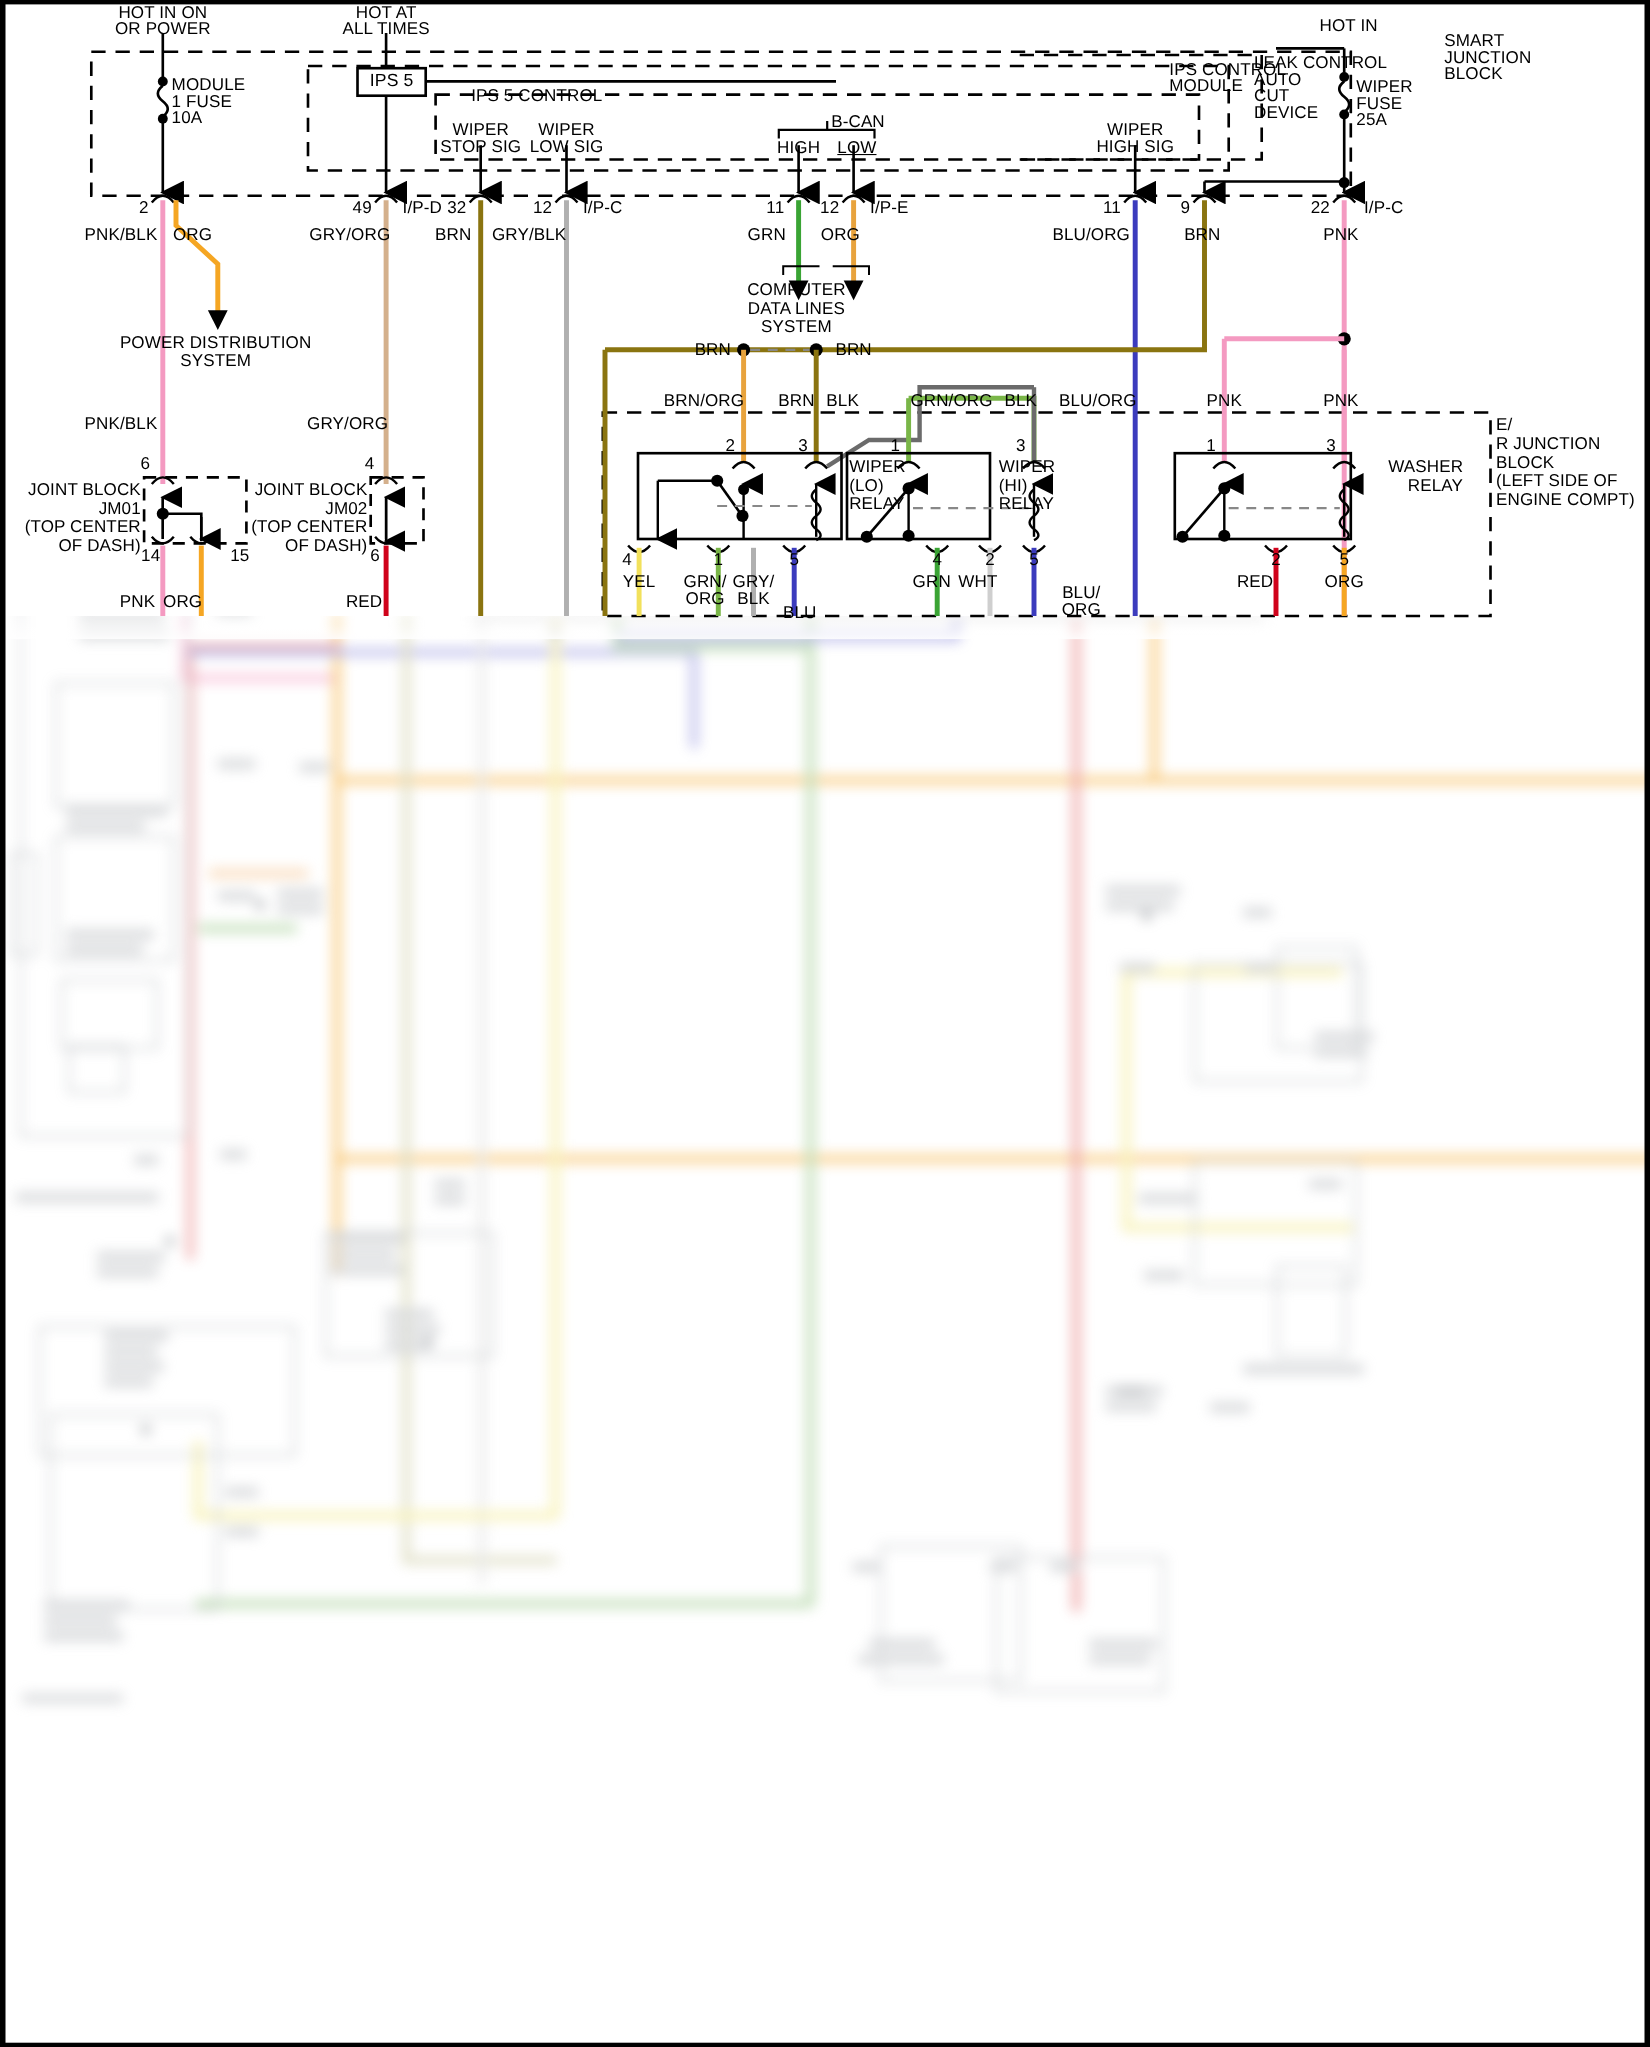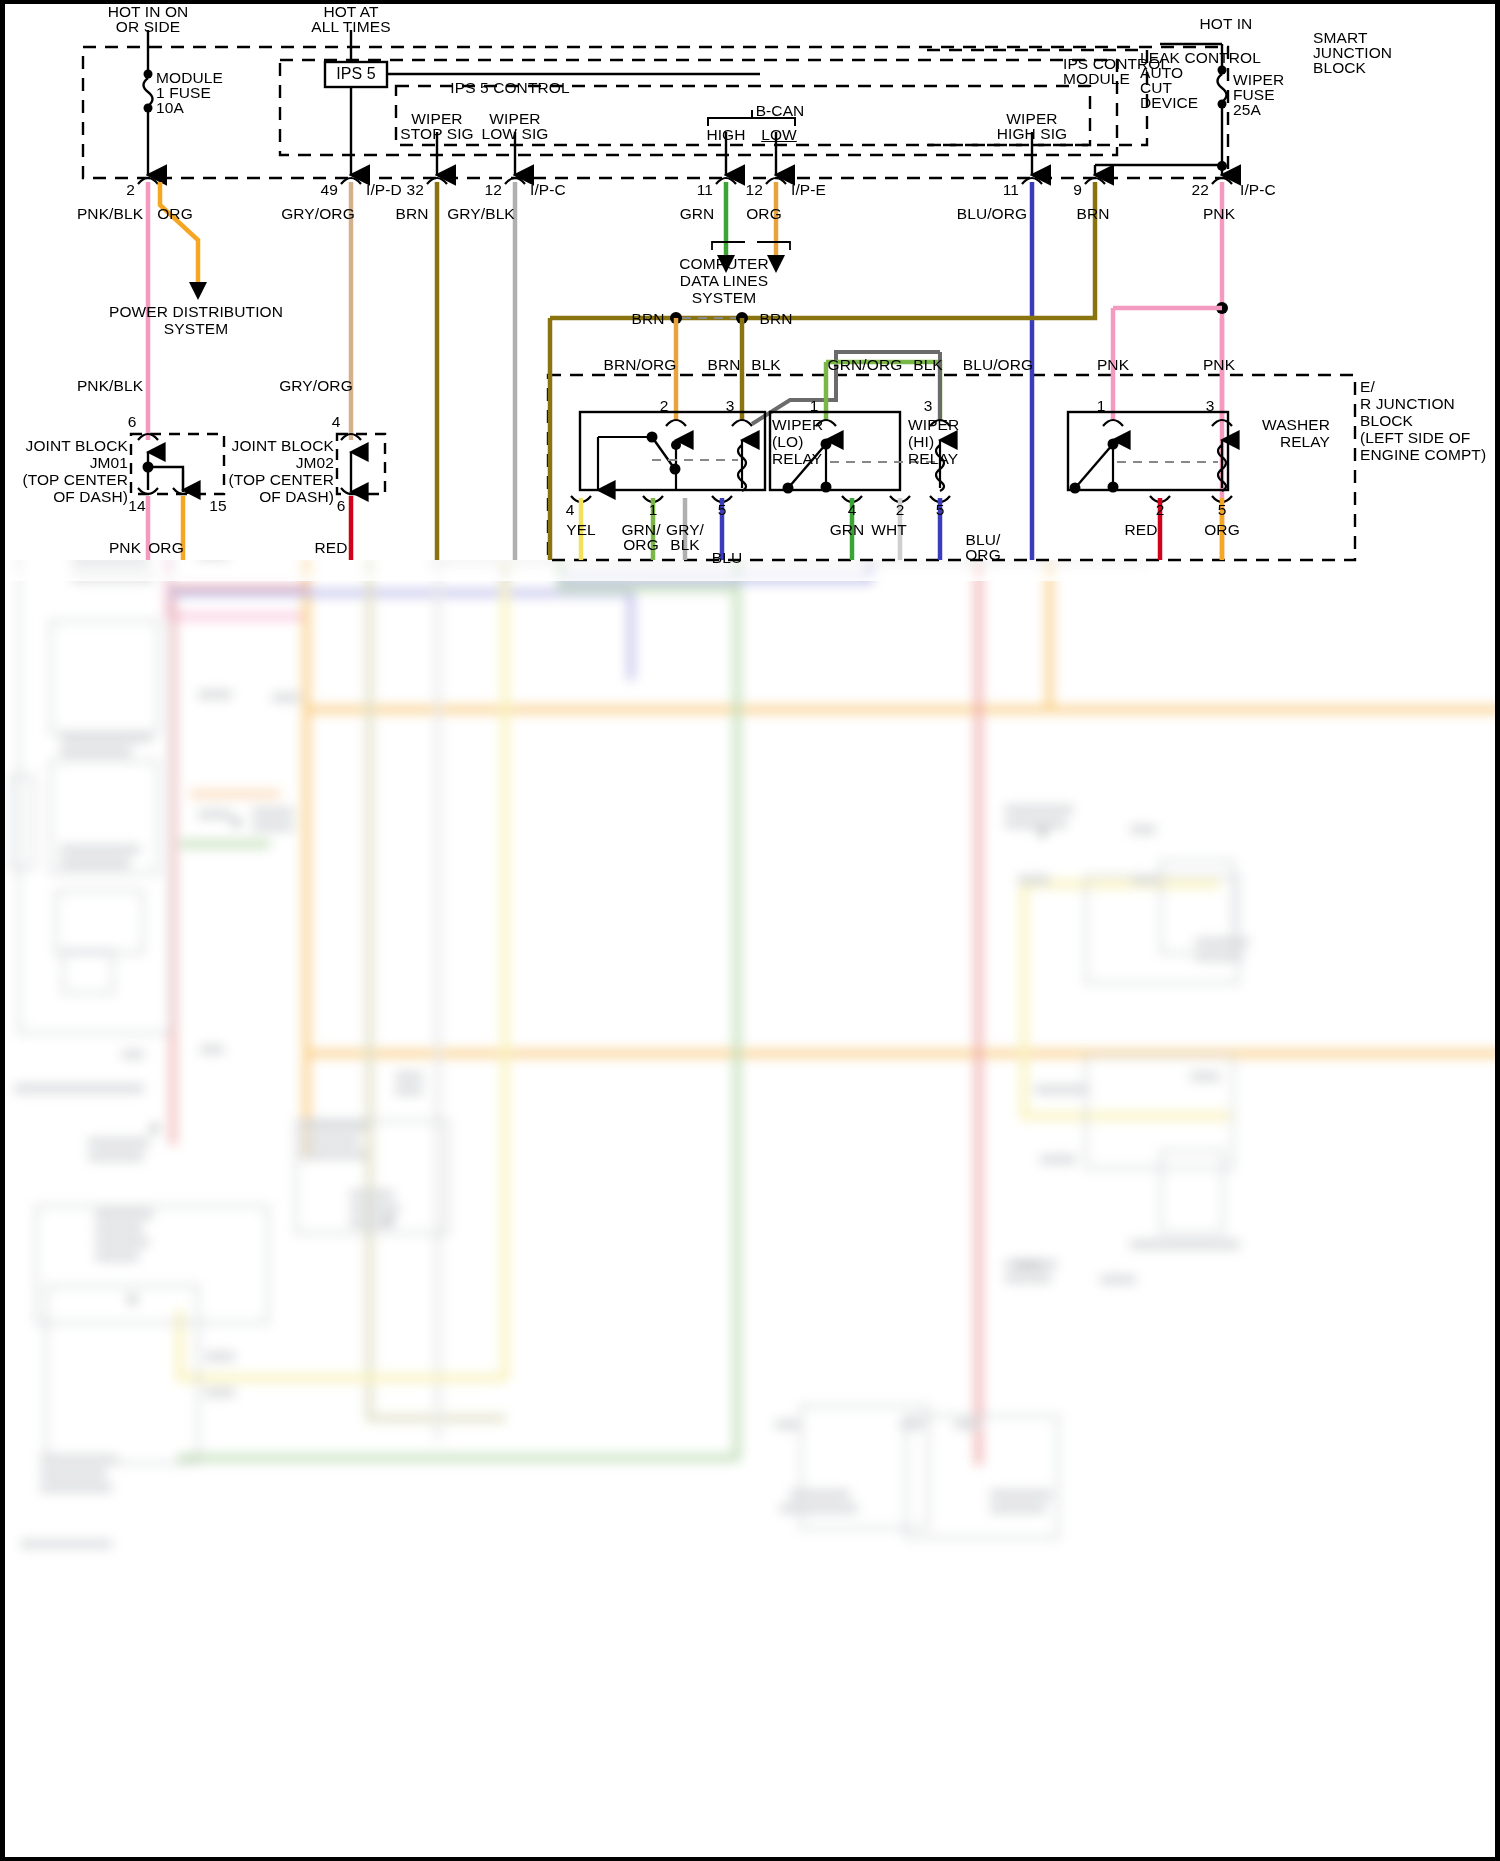--- a/index.html
+++ b/index.html
@@ -361,21 +361,21 @@
     <line x1="183" y1="496" x2="183" y2="560" stroke="#f5a623" stroke-width="4.5"></line>
     <line x1="351" y1="496" x2="351" y2="560" stroke="#d0021b" stroke-width="4.5"></line>
   </svg>
 
   <div class="frame-left"></div>
   <div class="frame-right"></div>
   <div class="frame-top"></div>
   <div class="frame-bottom"></div>
 
   <div class="lbl c" style="left:148px;top:4px;">HOT IN ON
-OR SIDE</div>
+OR POWER</div>
   <div class="lbl c" style="left:351px;top:4px;">HOT AT
 ALL TIMES</div>
   <div class="lbl c" style="left:1226px;top:16px;">HOT IN</div>
 
   <div class="lbl" style="left:1313px;top:30px;">SMART
 JUNCTION
 BLOCK</div>
   <div class="lbl" style="left:1063px;top:56px;">IPS CONTROL
 MODULE</div>
   <div class="lbl" style="left:1140px;top:50px;">LEAK CONTROL
@@ -384,21 +384,21 @@
 DEVICE</div>
 
   <div class="lbl" style="left:156px;top:70px;">MODULE
 1 FUSE
 10A</div>
   <div class="lbl" style="left:1233px;top:72px;">WIPER
 FUSE
 25A</div>
 
   <div class="lbl c" style="left:356px;top:66px;font-size:16px;">IPS 5</div>
-  <div class="lbl c" style="left:510px;top:80px;">IPS 5 CONTROL</div>
+  <div class="lbl c" style="left:488px;top:80px;">IPS 5 CONTROL</div>
 
   <div class="lbl c" style="left:437px;top:111px;">WIPER
 STOP SIG</div>
   <div class="lbl c" style="left:515px;top:111px;">WIPER
 LOW SIG</div>
   <div class="lbl c" style="left:1032px;top:111px;">WIPER
 HIGH SIG</div>
 
   <div class="lbl c" style="left:780px;top:103px;">B-CAN</div>
   <div class="lbl c" style="left:726px;top:127px;">HIGH</div>

